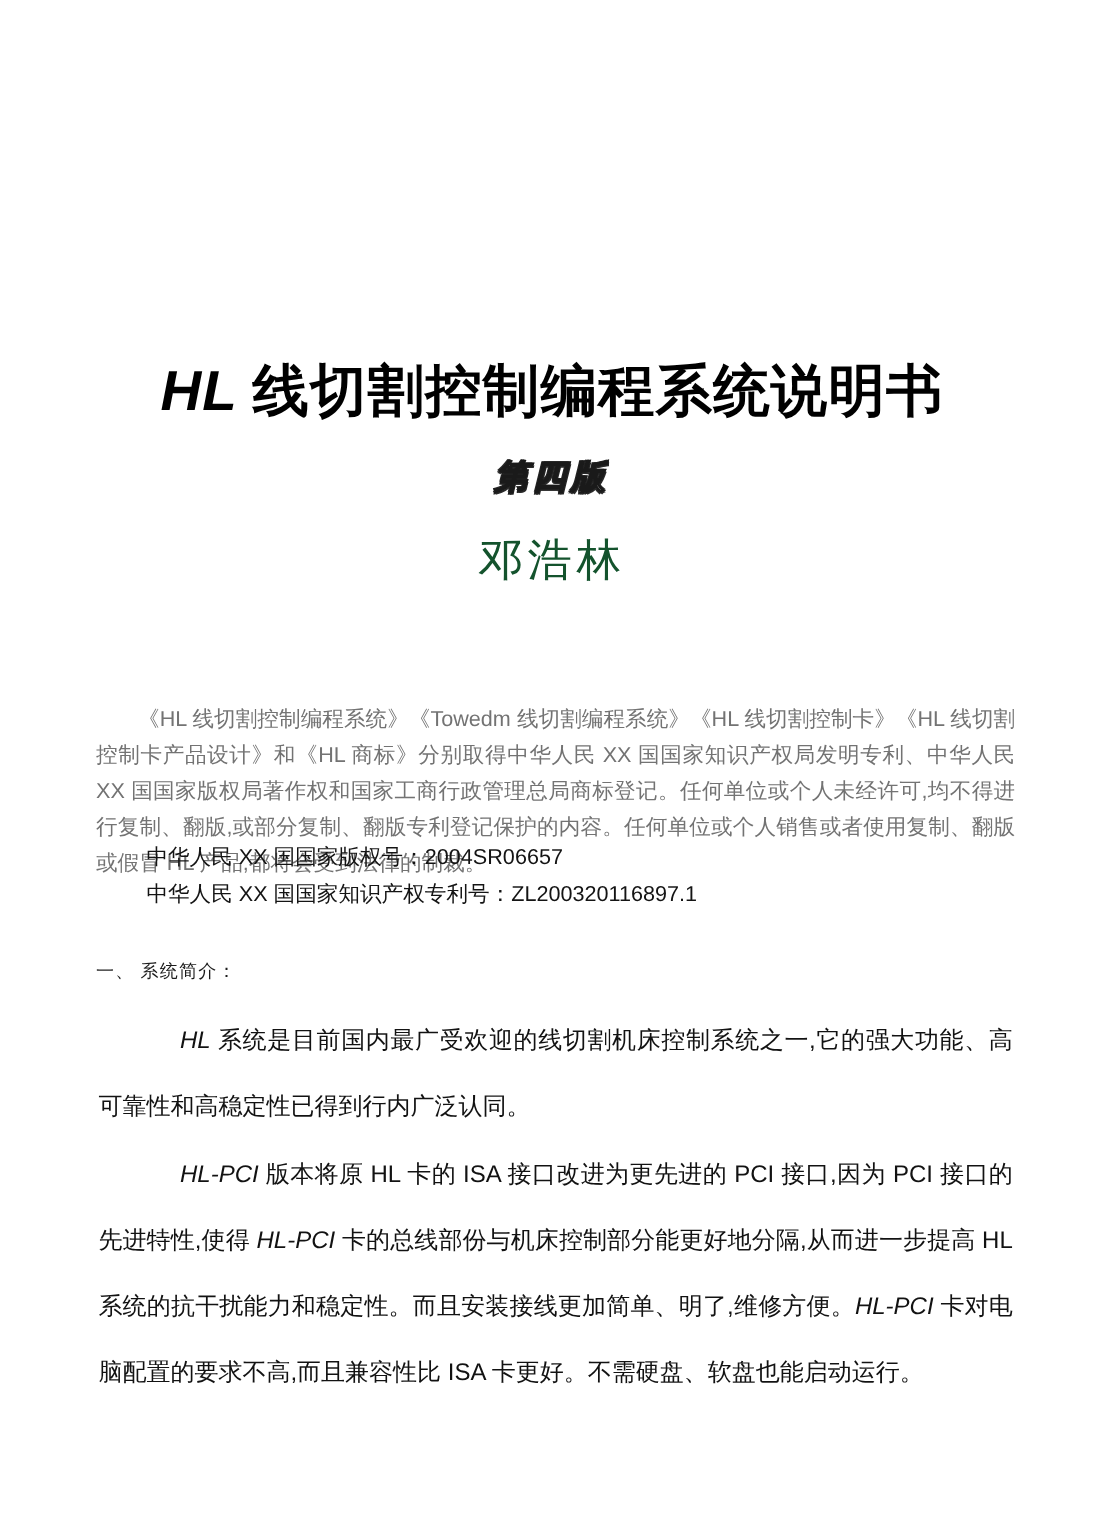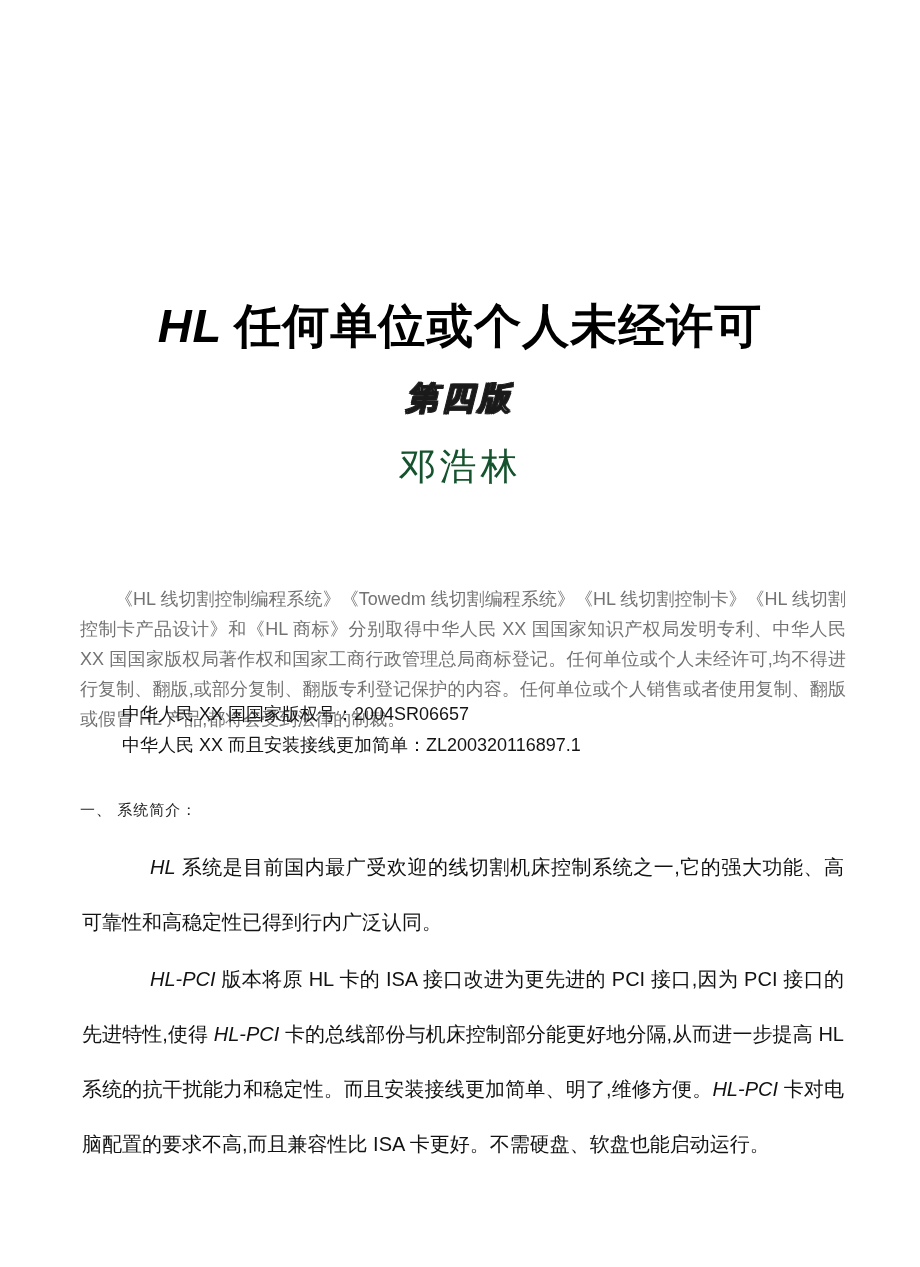--- a/index.html
+++ b/index.html
@@ -33,21 +33,21 @@
     font-style: italic;
     margin-right: 12px;
   }
   .edition {
     position: absolute;
     top: 381px;
     left: 0;
     width: 100%;
     margin: 0;
     text-align: center;
-    font-size: 32px;
+    font-size: 28px;
     line-height: 34px;
     font-style: italic;
     font-weight: 700;
     letter-spacing: 4px;
     color: #ffffff;
     -webkit-text-stroke: 1.2px #1a1a1a;
     text-shadow:
       -1px -1px 0 #2a2a2a,
        1px -1px 0 #2a2a2a,
       -1px  1px 0 #2a2a2a,
@@ -118,31 +118,31 @@
   }
   .it {
     font-style: italic;
   }
 </style>
 </head>
 <body>
 
 <div class="page">
 
-  <h1 class="doc-title"><span class="latin">HL</span><span>任何单位或个人未经许可</span></h1>
+  <h1 class="doc-title"><span class="latin">HL</span><span>线切割控制编程系统说明书</span></h1>
 
   <p class="edition">第四版</p>
 
   <p class="author">邓浩林</p>
 
   <p class="copyright"><span>《HL 线切割控制编程系统》《Towedm 线切割编程系统》《HL 线切割控制卡》《HL 线切割控制卡产品设计》和《HL 商标》分别取得中华人民 XX 国国家知识产权局发明专利、中华人民 XX 国国家版权局著作权和国家工商行政管理总局商标登记。任何单位或个人未经许可,均不得进行复制、翻版,或部分复制、翻版专利登记保护的内容。任何单位或个人销售或者使用复制、翻版或假冒 HL 产品,都将会受到法律的制裁。</span></p>
 
   <div class="reg-block">
     <p>中华人民 XX 国国家版权号：2004SR06657</p>
-    <p>中华人民 XX 而且安装接线更加简单：ZL200320116897.1</p>
+    <p>中华人民 XX 国国家知识产权专利号：ZL200320116897.1</p>
   </div>
 
   <h2 class="section-heading">一、 系统简介：</h2>
 
   <div class="body-text">
     <p><span class="it">HL</span><span> 系统是目前国内最广受欢迎的线切割机床控制系统之一,它的强大功能、高可靠性和高稳定性已得到行内广泛认同。</span></p>
     <p><span class="it">HL-PCI</span><span> 版本将原 HL 卡的 ISA 接口改进为更先进的 PCI 接口,因为 PCI 接口的先进特性,使得 </span><span class="it">HL-PCI</span><span> 卡的总线部份与机床控制部分能更好地分隔,从而进一步提高 HL 系统的抗干扰能力和稳定性。而且安装接线更加简单、明了,维修方便。</span><span class="it">HL-PCI</span><span> 卡对电脑配置的要求不高,而且兼容性比 ISA 卡更好。不需硬盘、软盘也能启动运行。</span></p>
   </div>
 
 </div>

